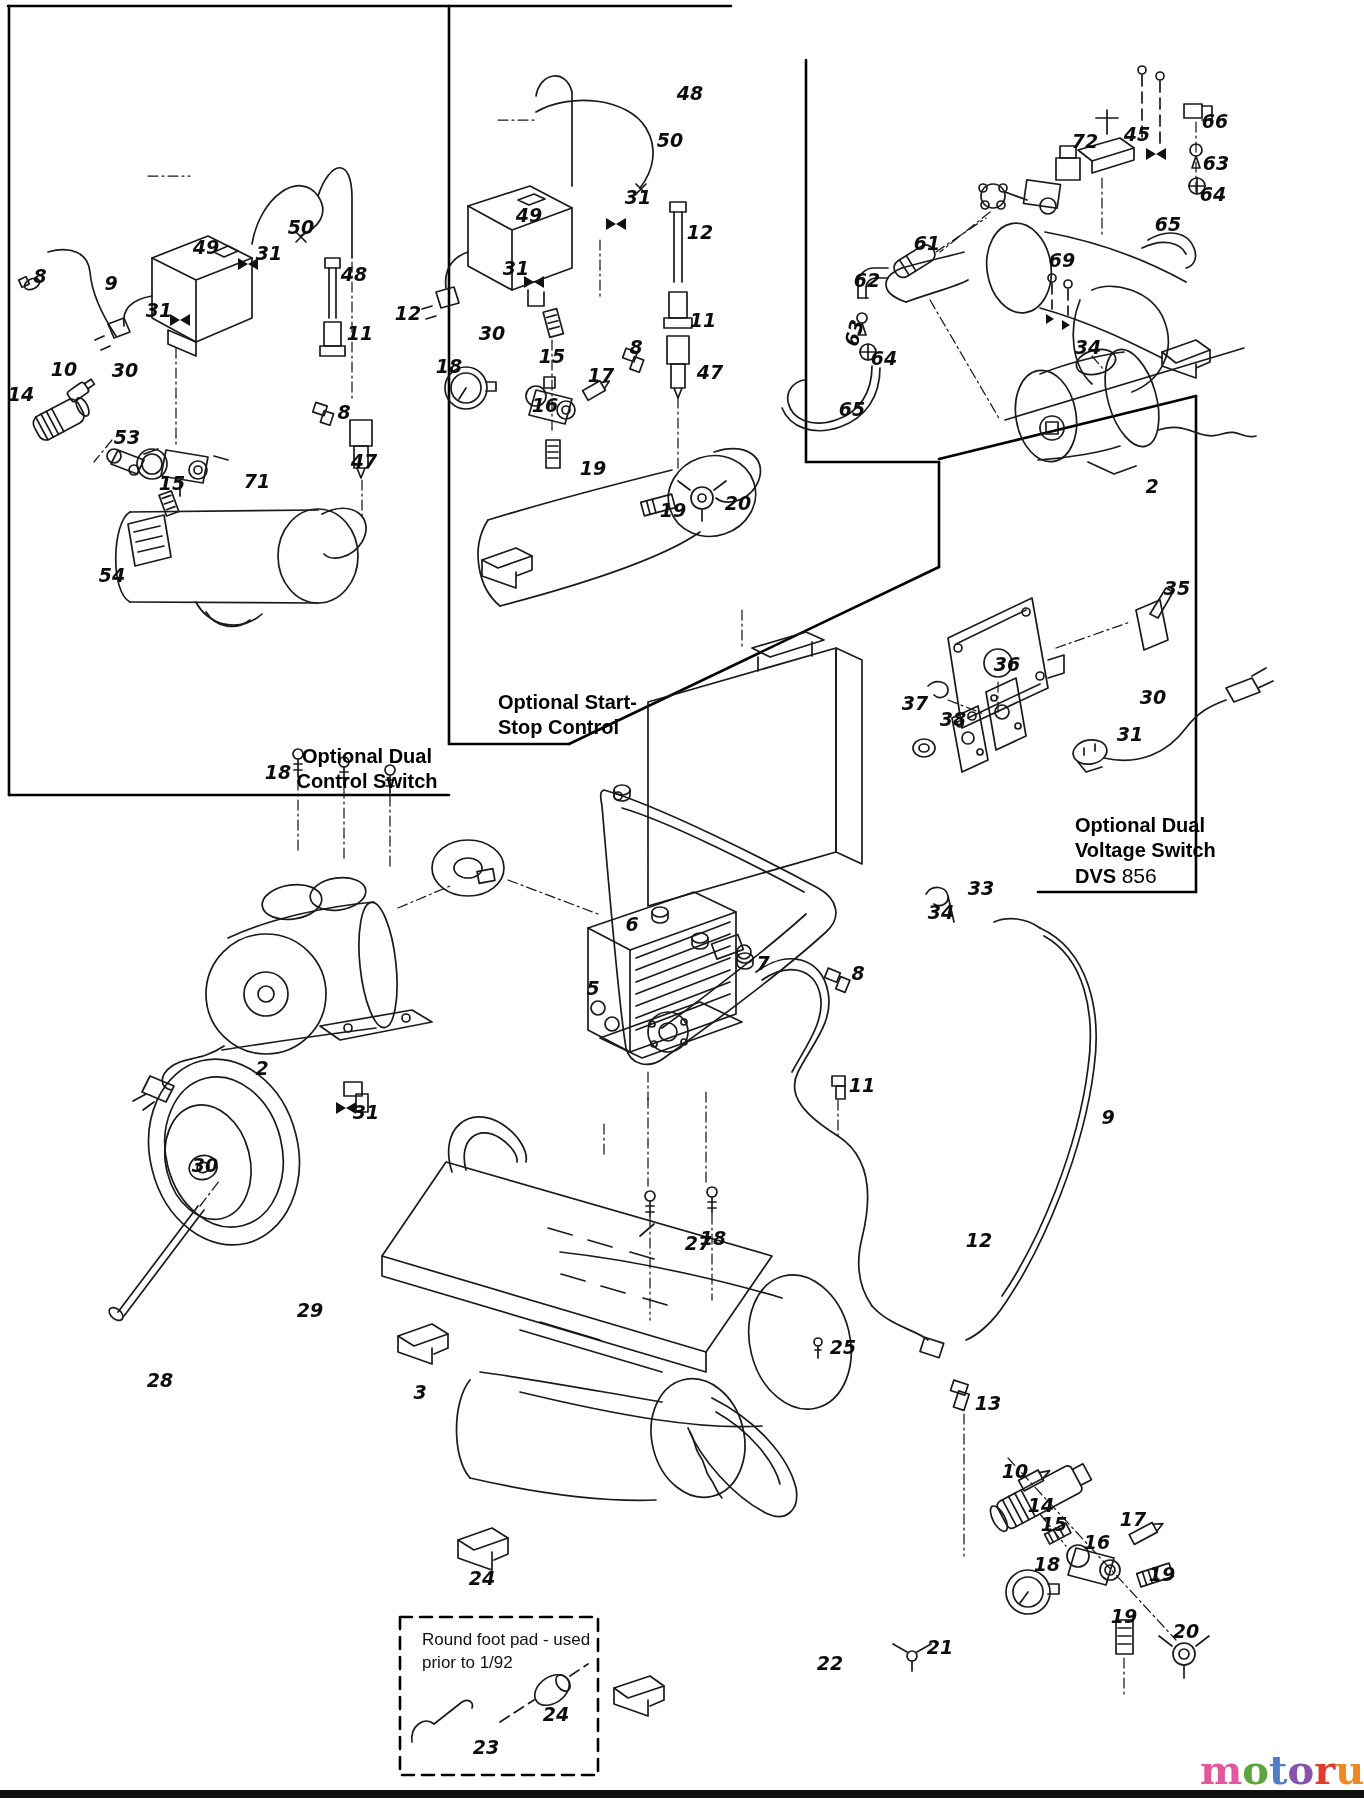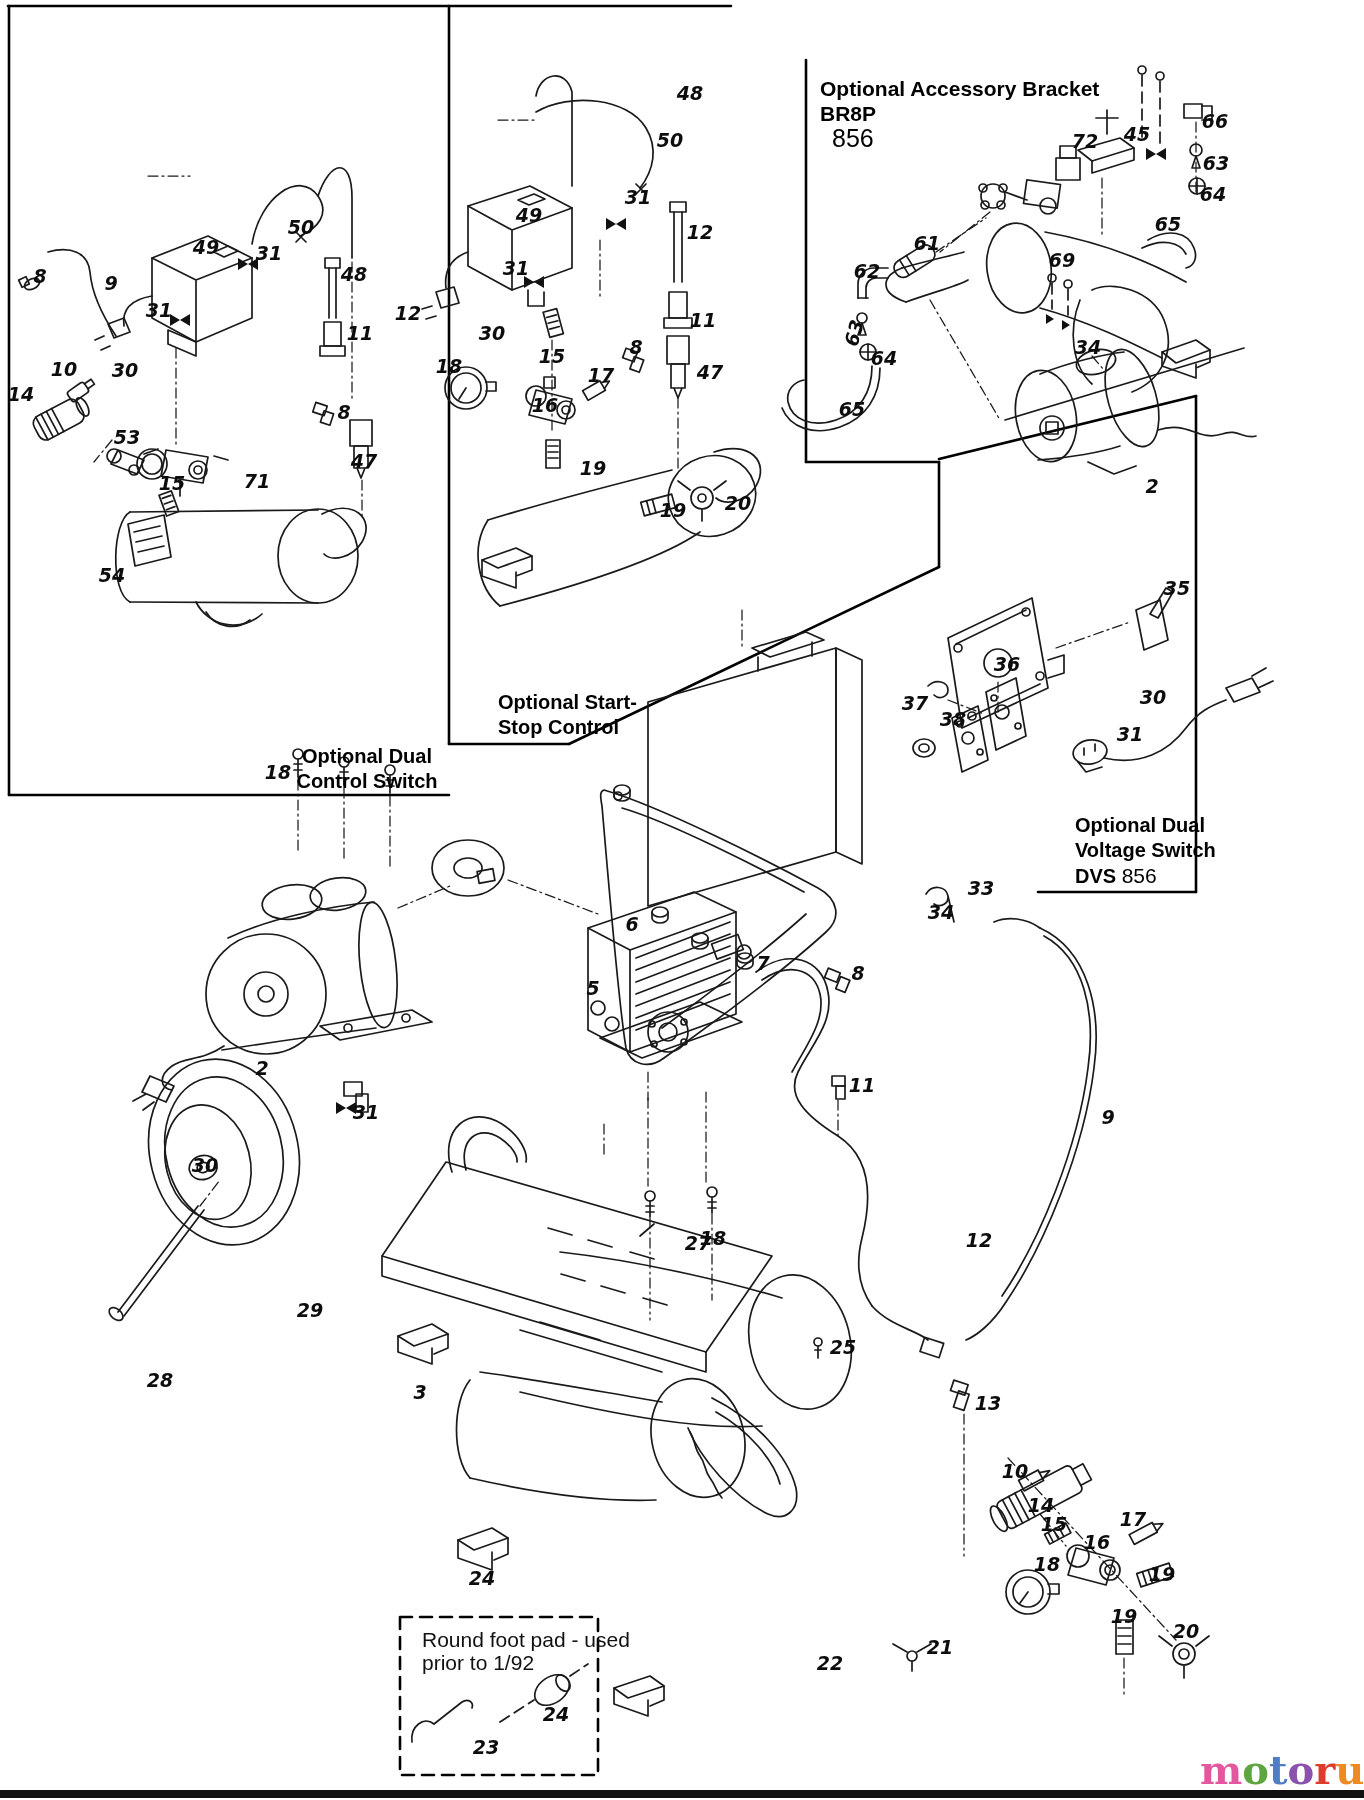--- a/index.html
+++ b/index.html
@@ -13,21 +13,21 @@
   .art .dsh{stroke-dasharray:11 6}
   .art .dd{stroke-dasharray:10 4 2 4;stroke-width:1.25}
   .art .ink{fill:#111;stroke:none}
   .art .wht{fill:#fff;stroke:none}
   .plabel{position:absolute;transform:translate(-50%,-50%);
           font:italic 600 19px "DejaVu Sans",sans-serif;color:#0d0d0d;white-space:nowrap}
   .ptitle{position:absolute;font-weight:700;font-size:20px;line-height:25px;color:#000;white-space:nowrap}
   .ptitle .big{font-size:21px}
   .ptitle .num{font-weight:400;font-size:25px}
   .note{position:absolute;left:42px;top:1504px;font-weight:700;font-size:27px;line-height:33px;color:#000;white-space:nowrap}
-  .footnote{position:absolute;left:422px;top:1628px;font-weight:500;font-size:21px;line-height:23px;color:#111;white-space:nowrap}
+  .footnote{position:absolute;left:422px;top:1628px;font-weight:500;font-size:17px;line-height:23px;color:#111;white-space:nowrap}
   .wm{position:absolute;left:1200px;top:1746px;font-family:"DejaVu Serif",serif;
       font-size:40px;font-weight:700;letter-spacing:0;white-space:nowrap}
 </style>
 </head>
 <body>
 
 <div class="stage">
 
 <svg class="art" width="1364" height="1800" viewBox="0 0 1364 1800">
   <defs>
@@ -534,25 +534,20 @@
 <div class="ptitle" style="left:292px;top:744px;width:150px;text-align:center">
   <div>Optional Dual</div>
   <div>Control Switch</div>
 </div>
 
 <div class="ptitle" style="left:498px;top:690px">
   <div>Optional Start-</div>
   <div>Stop Control</div>
 </div>
 
-<div class="ptitle" style="left:820px;top:76px">
-  <div class="big">Optional Accessory Bracket</div>
-  <div class="big">BR8P</div>
-  <div class="num" style="padding-left:12px">856</div>
-</div>
 
 <div class="ptitle" style="left:1075px;top:813px">
   <div>Optional Dual</div>
   <div>Voltage Switch</div>
   <div>
     <span>DVS</span>
     <span class="num" style="font-size:21px">856</span>
   </div>
 </div>
 
@@ -600,21 +595,21 @@
       <span class="plabel" style="left: 593px; top: 468px;">19</span>
       <span class="plabel" style="left: 673px; top: 510px;">19</span>
       <span class="plabel" style="left: 738px; top: 503px;">20</span>
       <span class="plabel" style="left: 1085px; top: 141px;">72</span>
       <span class="plabel" style="left: 1137px; top: 134px;">45</span>
       <span class="plabel" style="left: 1215px; top: 121px;">66</span>
       <span class="plabel" style="left: 1216px; top: 163px;">63</span>
       <span class="plabel" style="left: 1213px; top: 194px;">64</span>
       <span class="plabel" style="left: 1168px; top: 224px;">65</span>
       <span class="plabel" style="left: 927px; top: 243px;">61</span>
-      <span class="plabel" style="left: 867px; top: 271px;">62</span>
+      <span class="plabel" style="left: 867px; top: 280px;">62</span>
       <span class="plabel" style="left: 854px; top: 333px; transform: translate(-50%, -50%) rotate(-75deg);">63</span>
       <span class="plabel" style="left: 884px; top: 358px;">64</span>
       <span class="plabel" style="left: 1062px; top: 260px;">69</span>
       <span class="plabel" style="left: 852px; top: 409px;">65</span>
       <span class="plabel" style="left: 1088px; top: 347px;">34</span>
       <span class="plabel" style="left: 1152px; top: 486px;">2</span>
       <span class="plabel" style="left: 1177px; top: 588px;">35</span>
       <span class="plabel" style="left: 1007px; top: 664px;">36</span>
       <span class="plabel" style="left: 915px; top: 667px; margin-top: 36px;">37</span>
       <span class="plabel" style="left: 953px; top: 719px;">38</span>

